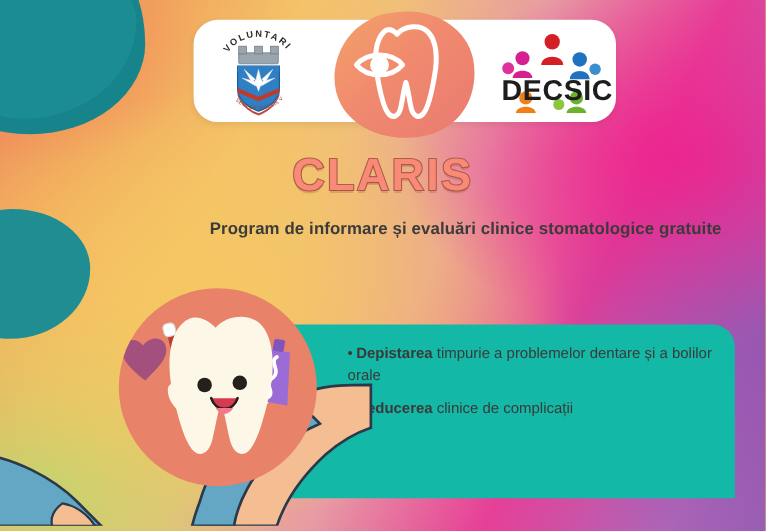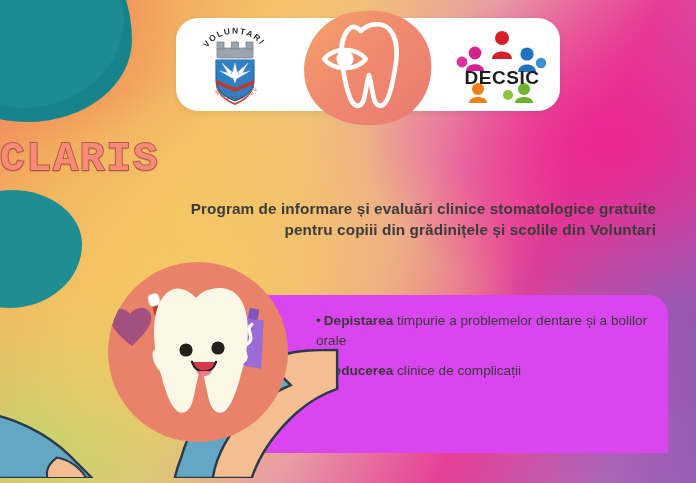--- a/index.html
+++ b/index.html
@@ -69,34 +69,34 @@
 
   
   .coa{ position:relative; width:74px; height:80px; }
 
   
   .decsic{ position:relative; width:92px; height:72px; }
   .decsic-word{
     position:absolute; left:0; right:0; top:38px;
     text-align:center;
     font-family:"Liberation Sans", sans-serif;
-    font-weight:bold; font-size:19px; letter-spacing:.5px; color:#1d1d1b;
+    font-weight:bold; font-size:26px; letter-spacing:.5px; color:#1d1d1b;
   }
 
   
   .mark{
     position:relative; width:142px; height:118px;
     margin-top:6px;
   }
 
   
   .claris{
     position:absolute; left:0; right:0; top:136px;
-    text-align:left;
-    font-family:Liberation Mono, monospace;
+    text-align:center;
+    font-family:Liberation Sans, sans-serif;
     font-weight:bold;
     font-size:41px;
     letter-spacing:2px;
     color:#f98a77;
     -webkit-text-stroke:2px #b05c4a;
     paint-order:stroke fill;
     text-shadow:0 2px 0 rgba(150,70,55,.25);
   }
 
   
@@ -109,21 +109,21 @@
     line-height:21px;
     color:#3c3b3a;
     letter-spacing:.1px;
   }
   .subtitle .l2{ display:block; }
 
   
   .panel{
     position:absolute; left:232px; top:295px;
     width:436px; height:158px;
-    background:#d946ef;
+    background:#14b8a6;
     border-radius:20px 20px 0 0;
   }
   .bullets{
     position:absolute; left:84px; top:16px; width:352px;
     font-family:"Liberation Sans", sans-serif;
     font-size:13.6px;
     line-height:19.5px;
     color:#3a3a3a;
   }
   .bullet{ margin-bottom:11px; }
@@ -242,21 +242,20 @@
         </svg>
         <div class="decsic-word">DECSIC</div>
       </div>
     </div>
   </div>
 
   <div class="claris">CLARIS</div>
 
   <div class="subtitle">
     <span class="l1">Program de informare și evaluări clinice stomatologice gratuite</span>
-    <span class="l2">pentru copiii din grădinițele și scolile din Voluntari</span>
   </div>
 
   <div class="panel">
     <div class="bullets">
       <div class="bullet">
         <span class="dot">•</span><b>Depistarea</b><span> timpurie a problemelor dentare și a bolilor orale</span>
       </div>
       <div class="bullet">
         <span class="dot">•</span><b>Reducerea</b><span> clinice de complicații</span>
       </div>

